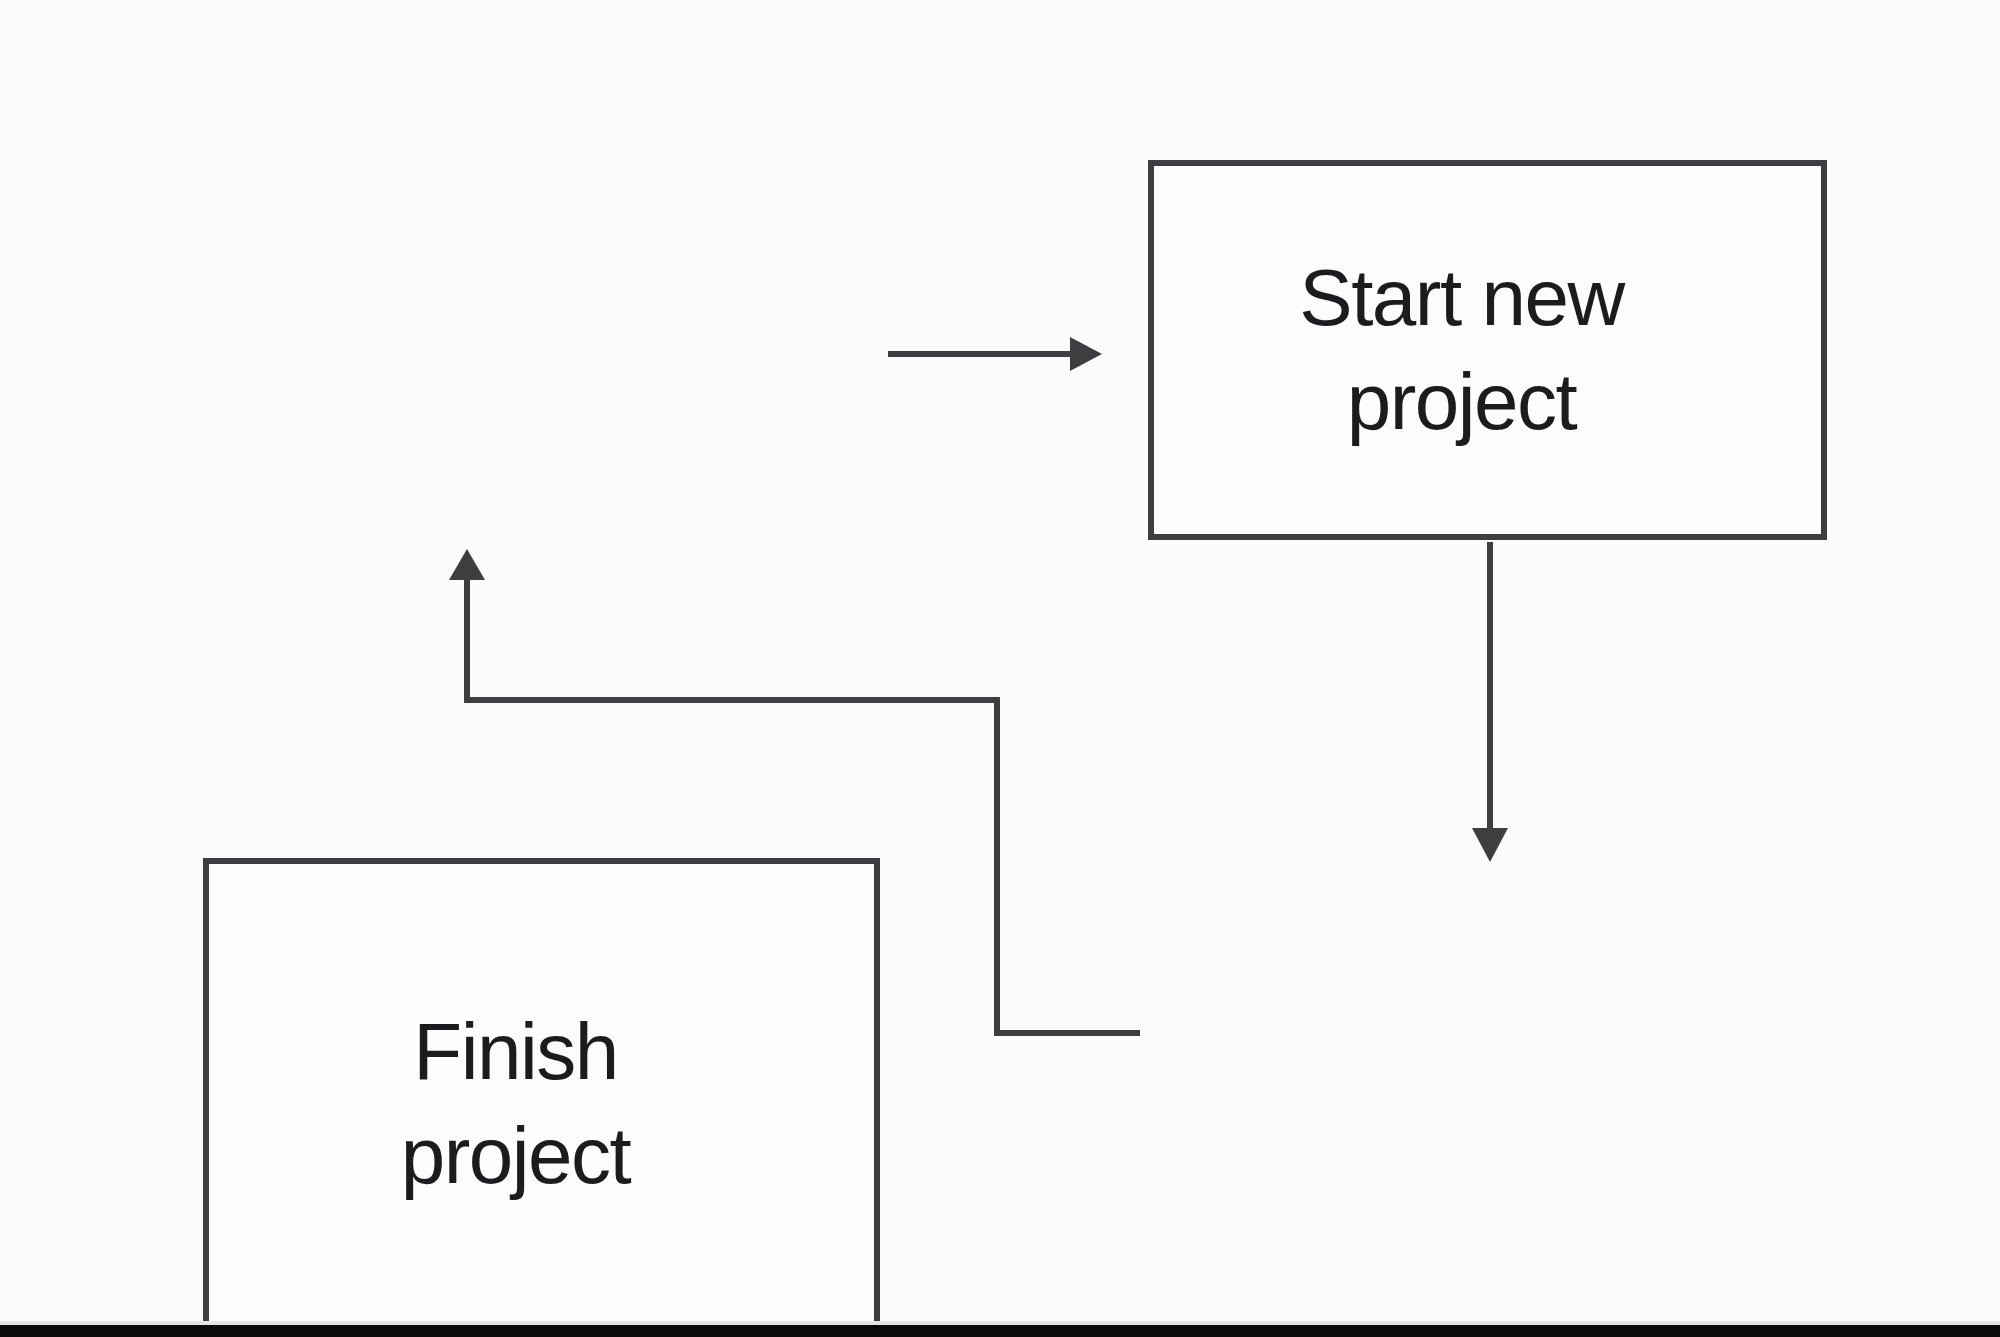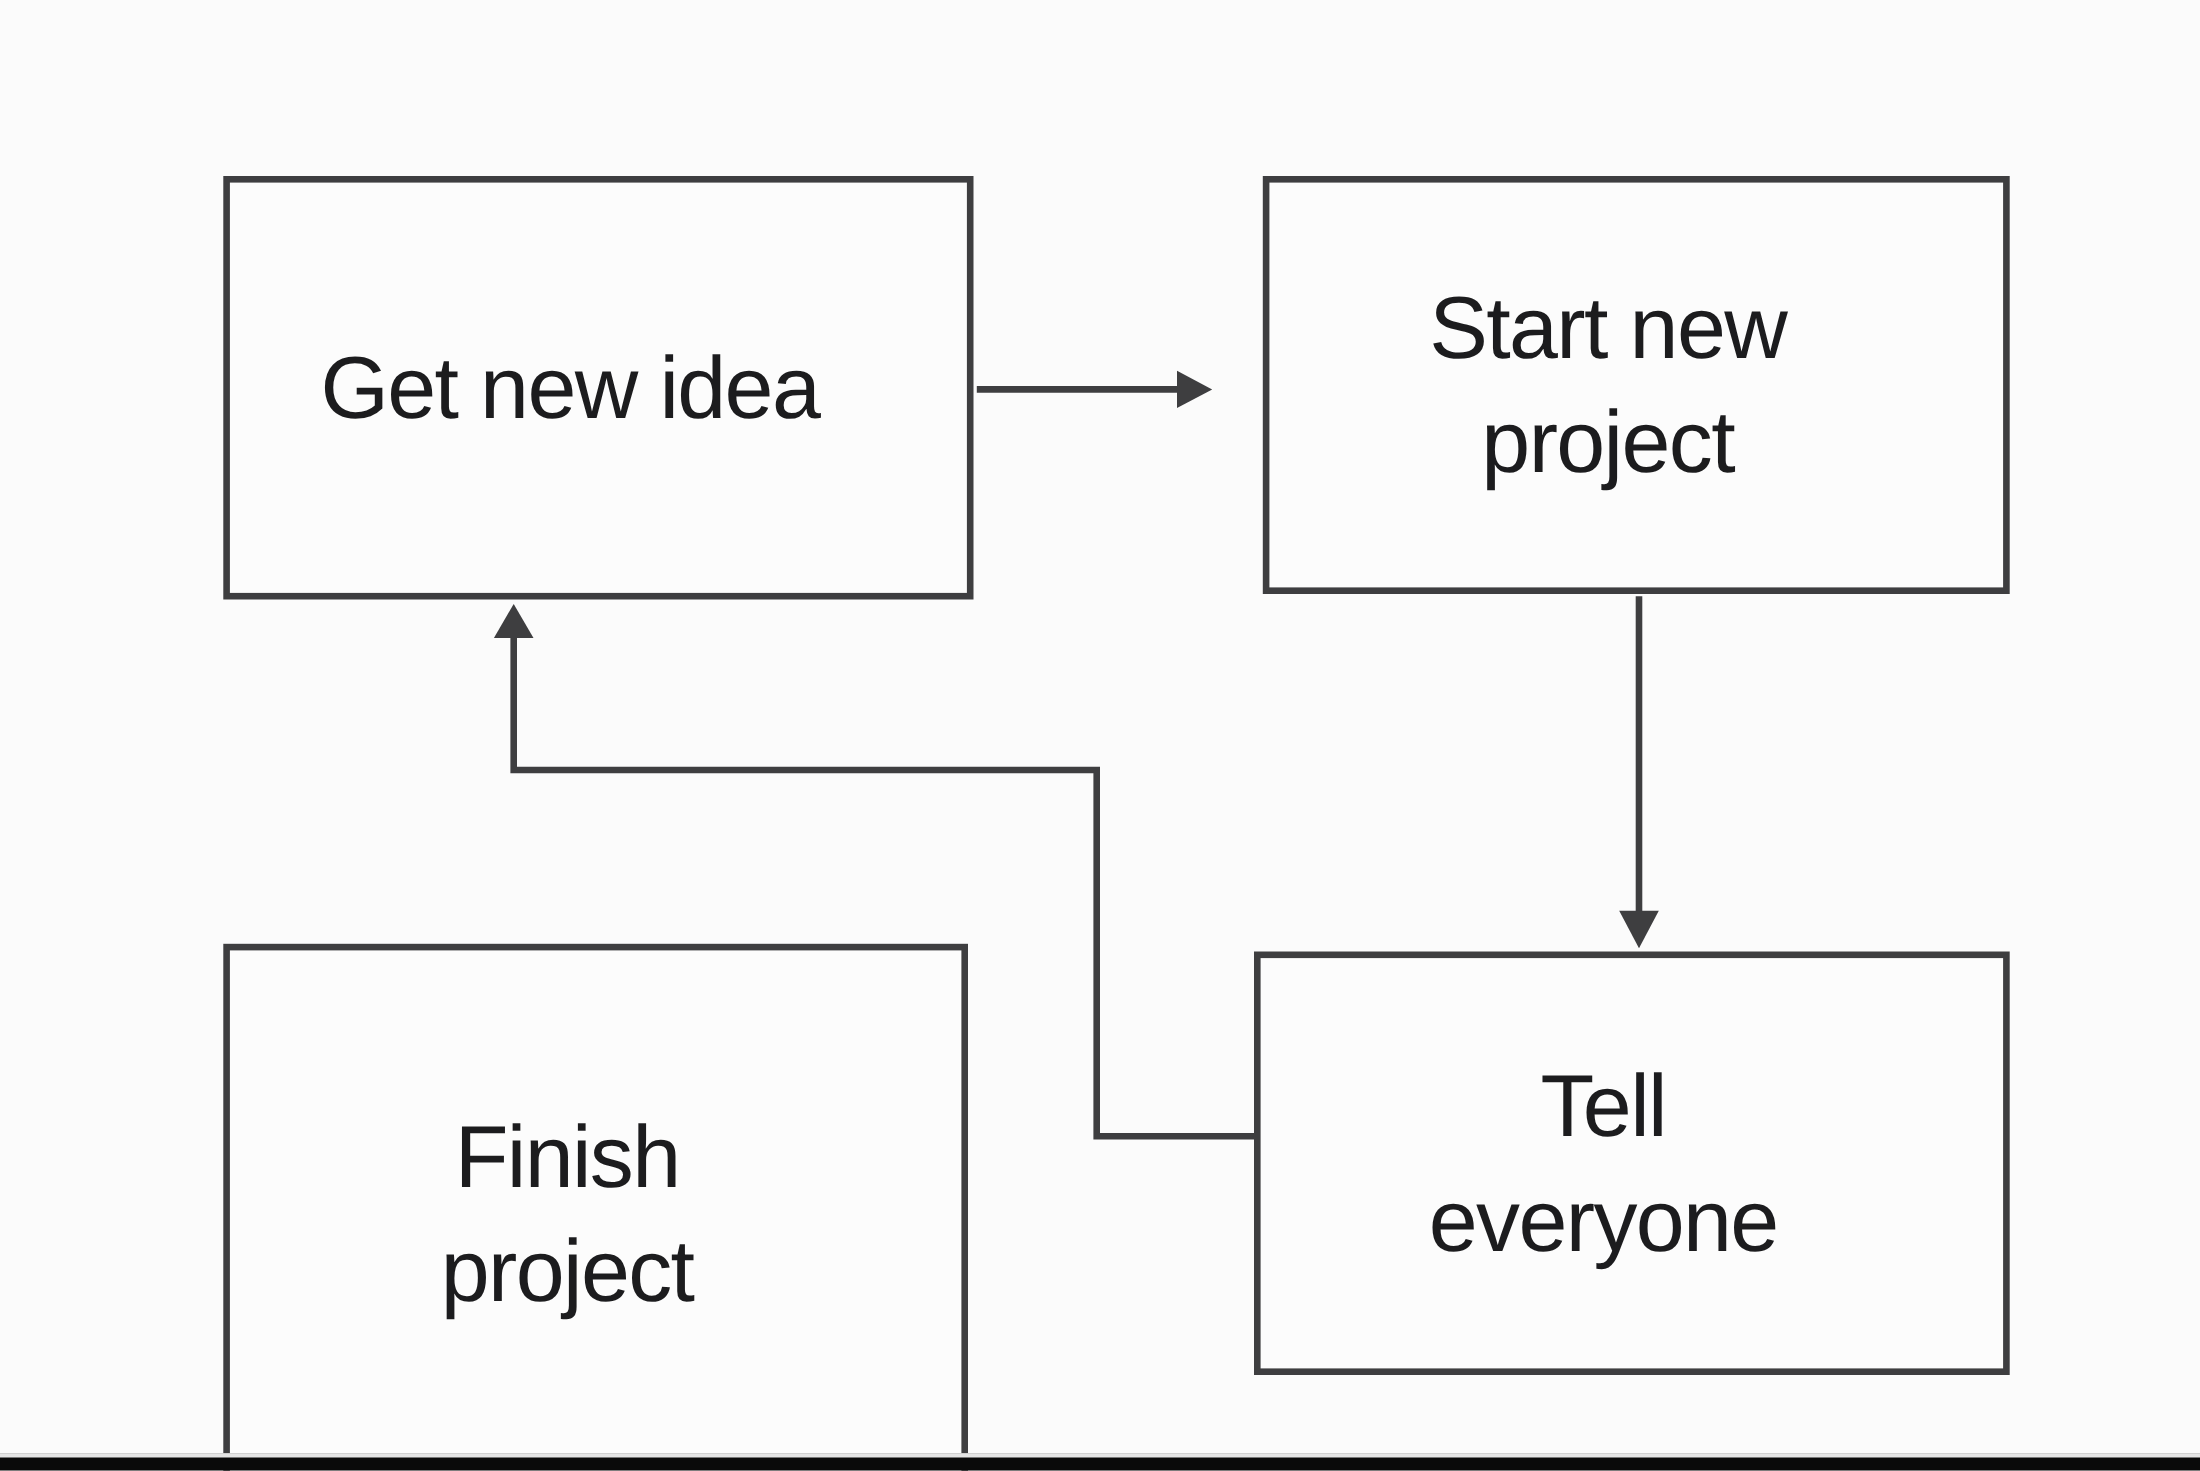--- a/index.html
+++ b/index.html
@@ -83,33 +83,26 @@
     <g>
       <path d="M 1490 542 V 830"></path>
       <polygon points="1472,828 1508,828 1490,862"></polygon>
     </g>
     <g>
       <path d="M 1140 1033 H 997 V 700 H 467 V 580"></path>
       <polygon points="449,580 485,580 467,549"></polygon>
     </g>
   </svg>
 
-  <div class="node node-get-new-idea">
-    <span class="label">Get new idea</span>
-  </div>
 
   <div class="node node-start-new-project">
     <span class="label">Start new
 project</span>
   </div>
 
-  <div class="node node-tell-everyone">
-    <span class="label">Tell
-everyone</span>
-  </div>
 
   <div class="node node-finish-project">
     <span class="label">Finish
 project</span>
   </div>
 
   <div class="bottom-bar"></div>
 
 </div>
 

